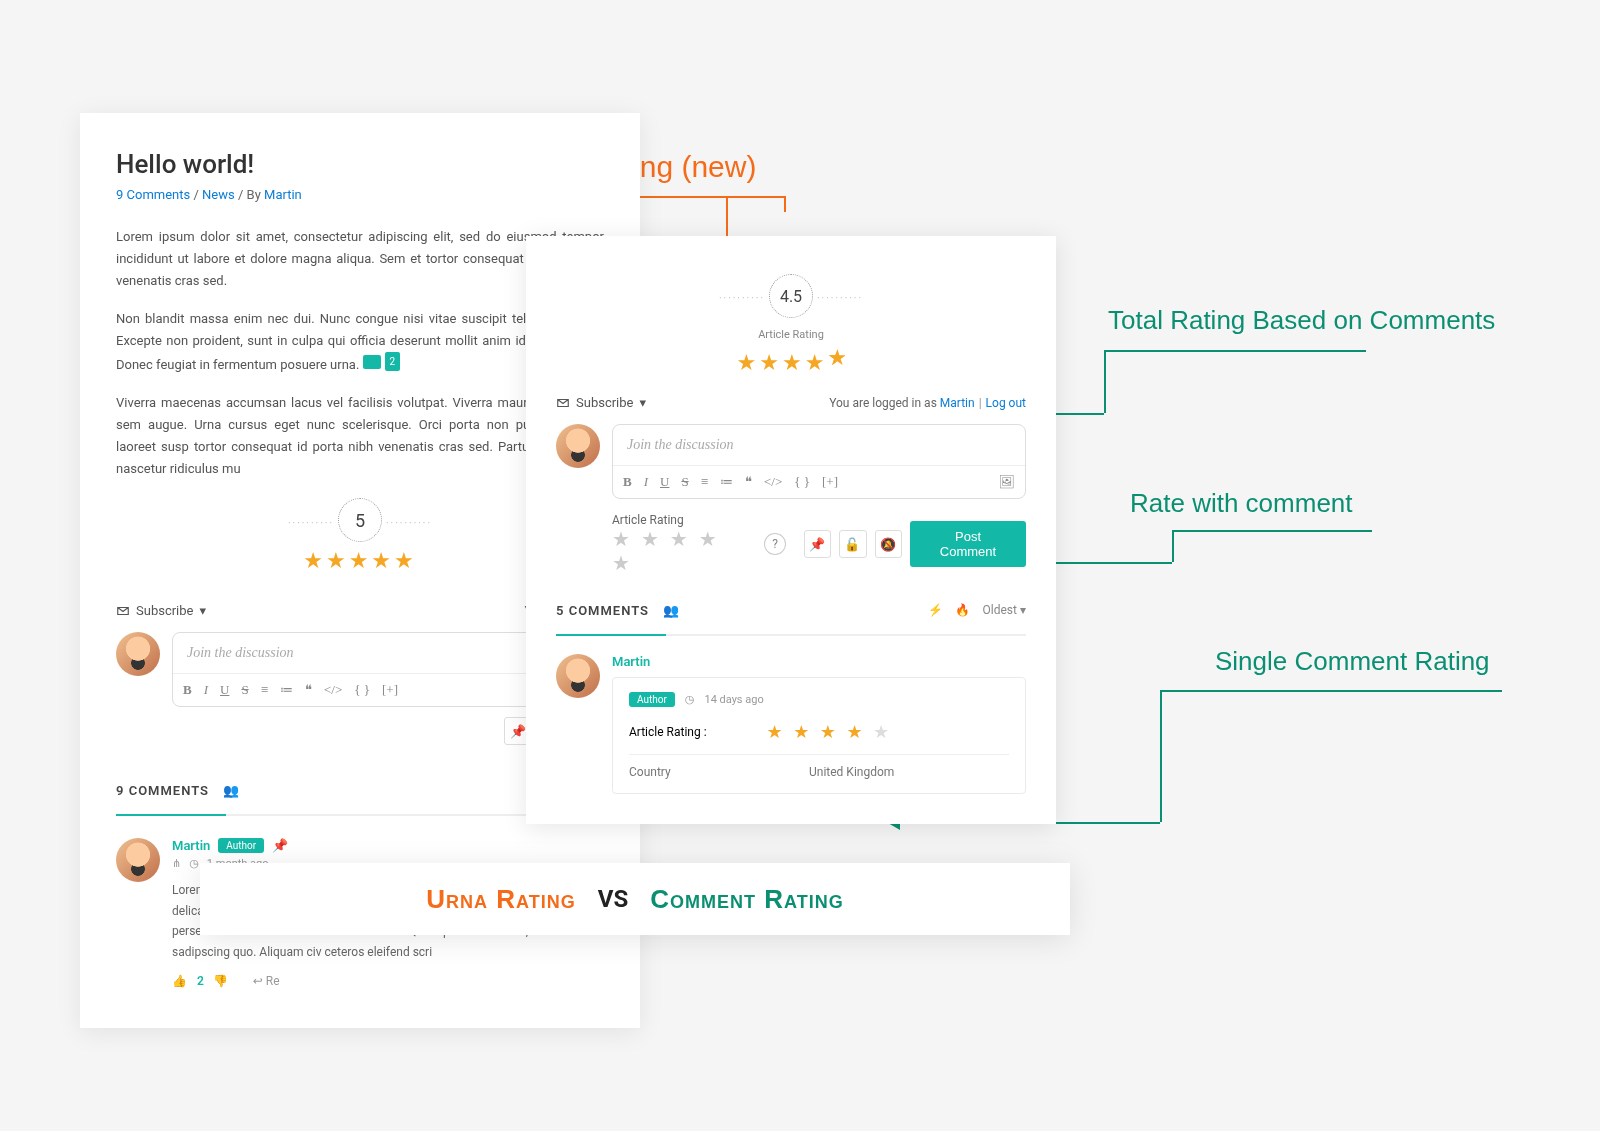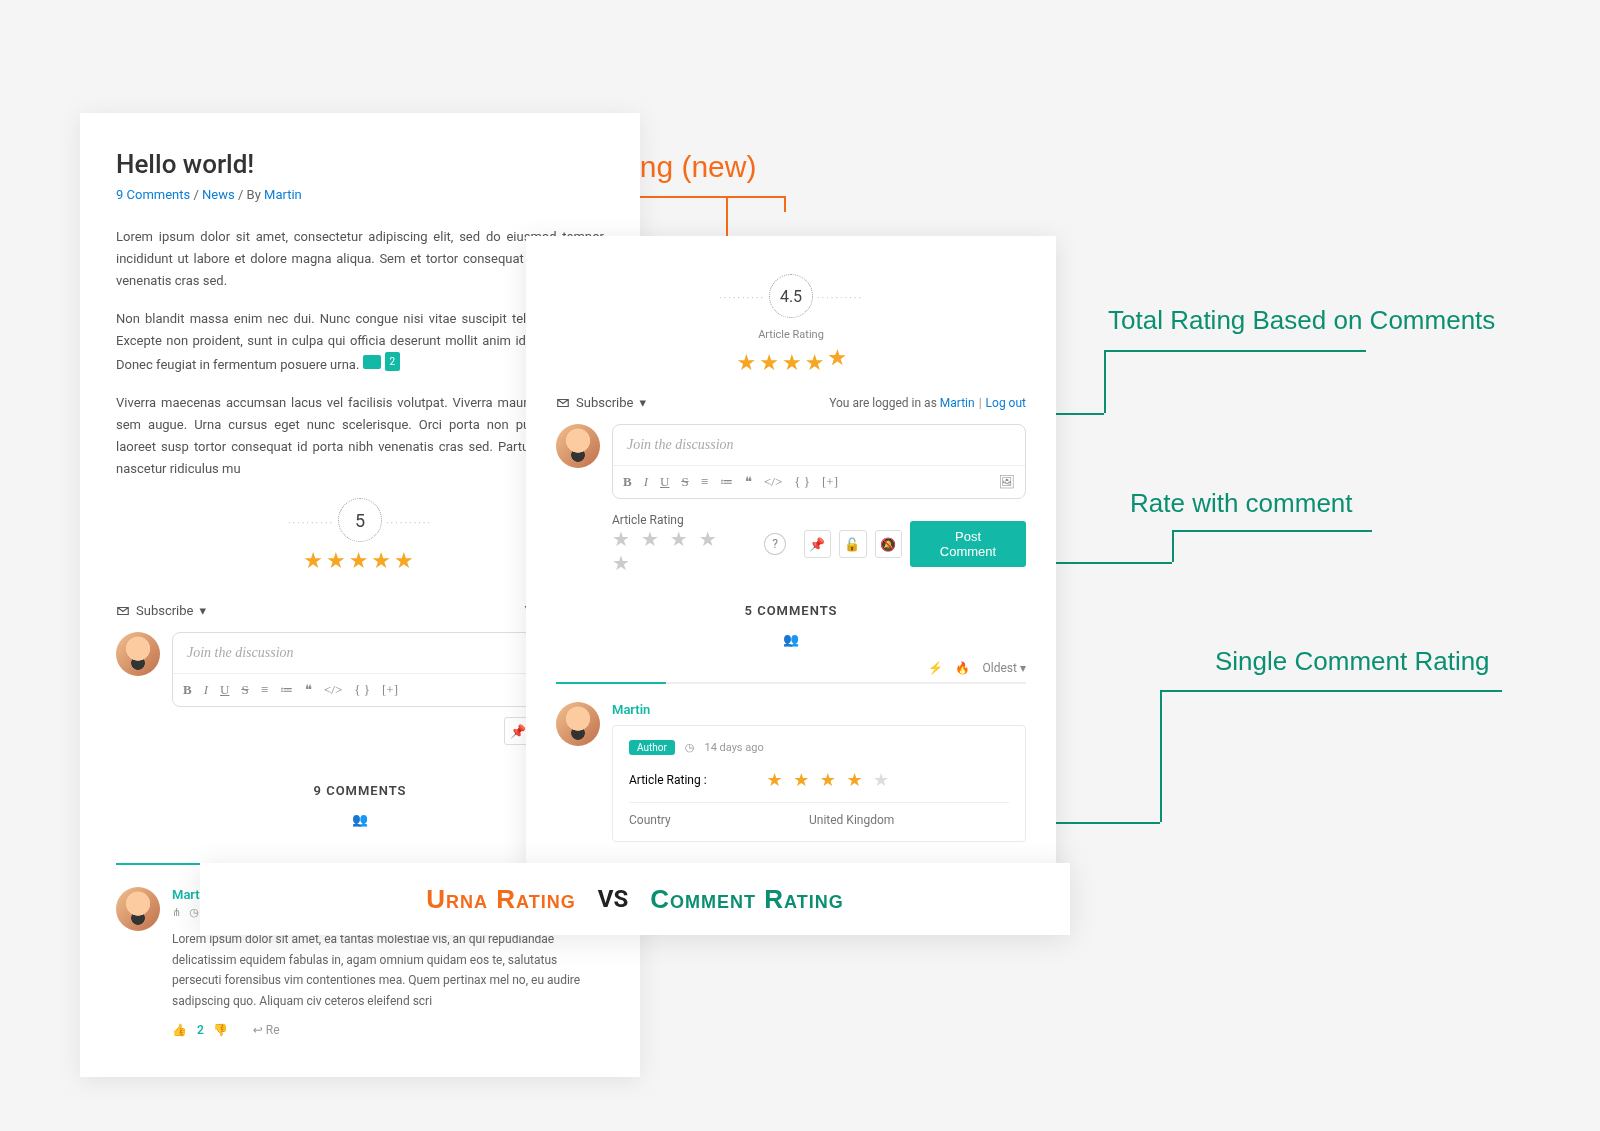--- a/index.html
+++ b/index.html
@@ -47,21 +47,21 @@
   .avatar::after{content:'';position:absolute;inset:4px;border-radius:50%;background:radial-gradient(circle at 50% 35%, #fccba0 0 40%, transparent 42%), radial-gradient(circle at 50% 75%, #333 0 20%, transparent 22%);}
   .editor-box{flex:1;border:1px solid #ddd;border-radius:8px;font-family:Liberation Serif, serif;}
   .editor-input{padding:12px 14px;color:#aaa;font-style:italic;font-size:14px;}
   .toolbar{border-top:1px solid #eee;padding:8px 10px;display:flex;gap:12px;color:#888;font-size:13px;align-items:center;}
   .toolbar span{cursor:pointer;}
 
   .action-row{display:flex;justify-content:flex-end;gap:8px;margin-top:10px;}
   .icon-btn{width:28px;height:28px;border:1px solid #ddd;border-radius:3px;display:inline-flex;align-items:center;justify-content:center;color:#999;font-size:13px;}
   .post-btn{background:#14b8a6;color:#fff;border:none;padding:8px 16px;border-radius:3px;font-size:13px;cursor:pointer;}
 
-  .comments-header{display:flex;align-items:center;gap:14px;margin-top:38px;font-size:13px;color:#666;border-bottom:2px solid #eee;padding-bottom:7px;position:relative;flex-direction:column;}
+  .comments-header{display:flex;align-items:flex-start;gap:14px;margin-top:38px;font-size:13px;color:#666;border-bottom:2px solid #eee;padding-bottom:16px;position:relative;}
   .comments-header .count-label{font-weight:600;letter-spacing:1px;color:#444;}
   .comments-header::after{content:'';position:absolute;left:0;bottom:-2px;width:110px;height:2px;background:#14b8a6;}
   .header-icons{margin-left:auto;display:flex;gap:10px;color:#aaa;}
 
   .comment{display:flex;gap:12px;margin-top:22px;}
   .comment-body{flex:1;}
   .commenter-row{display:flex;align-items:center;gap:8px;font-size:13px;}
   .commenter-name{color:#14b8a6;font-weight:600;}
   .author-badge{background:#14b8a6;color:#fff;font-size:10px;padding:2px 8px;border-radius:3px;}
   .pin-icon{color:#14b8a6;}

